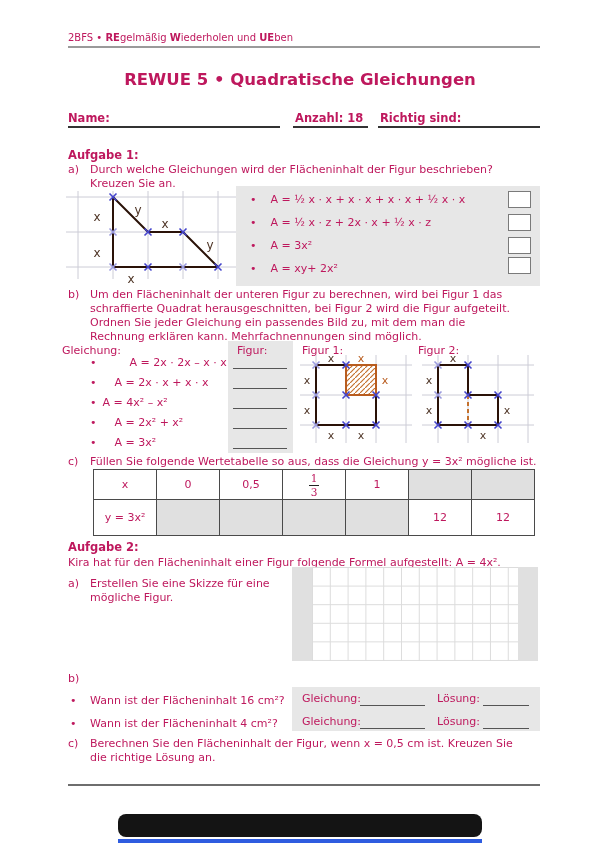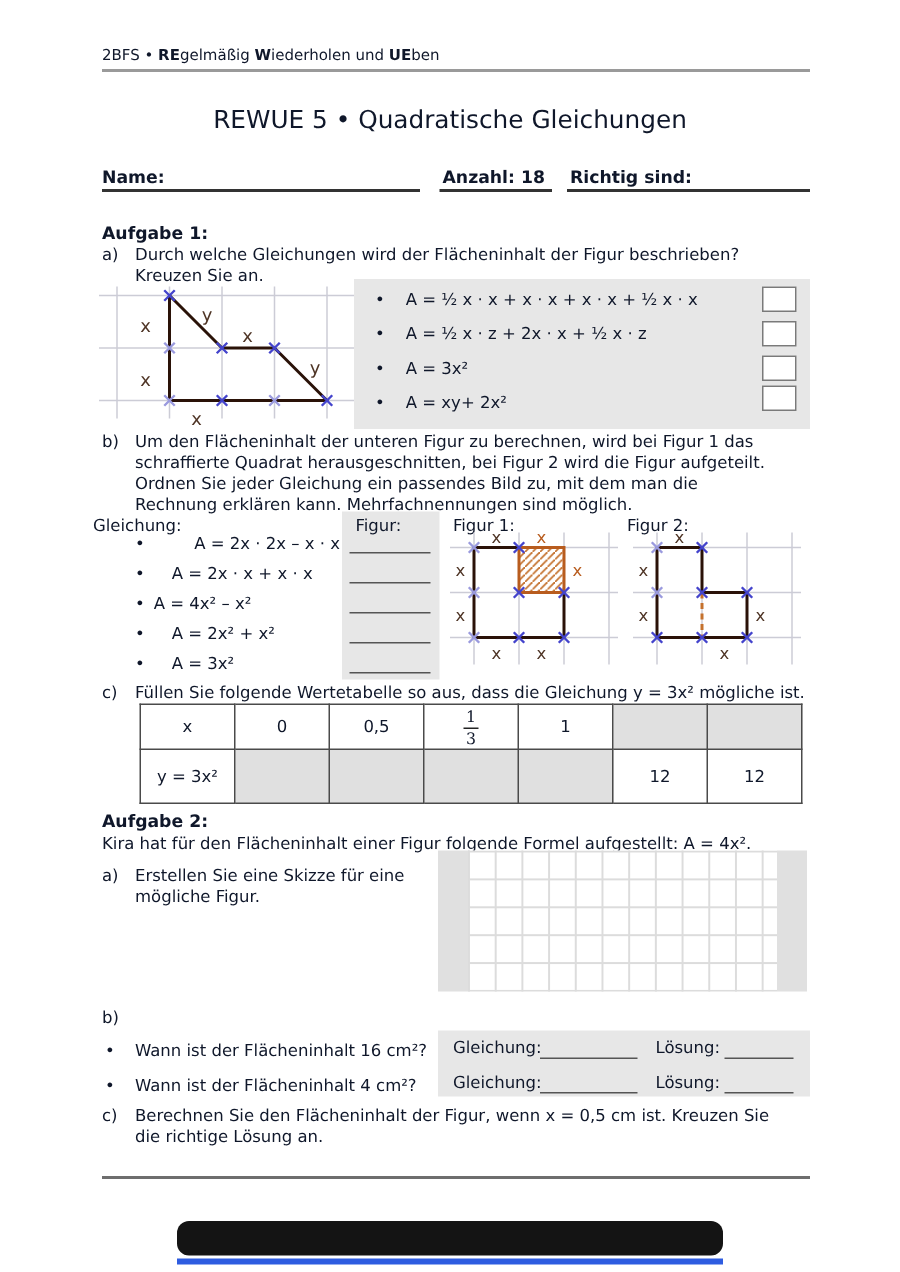--- a/index.html
+++ b/index.html
@@ -1,23 +1,23 @@
 <!DOCTYPE html>
 <html><head>
 <meta charset="utf-8">
 <style>
   html,body{margin:0;padding:0;}
   .page{position:relative;width:600px;height:848px;background:#ffffff;overflow:hidden;
-        font-family:"DejaVu Sans","Liberation Sans",sans-serif;color:#0f172a;}
+        font-family:"DejaVu Sans","Liberation Sans",sans-serif;color:#be185d;}
   .abs{position:absolute;}
   .b{font-weight:bold;}
   .t10{font-size:10px;}
   .t11{font-size:11px;line-height:14px;}
   .t115{font-size:11.5px;}
-  .title{font-size:16.5px;font-weight:normal;text-align:center;width:600px;}
+  .title{font-size:16.5px;font-weight:bold;text-align:center;width:600px;}
   .rule{height:2px;background:#9a9a9a;}
   .fline{height:0;border-bottom:2px solid #333;}
   .graybox{background:#e7e7e7;}
   .chk{width:21px;height:15px;background:#ffffff;border:1px solid #7a7a7a;}
   .blank{height:0;border-bottom:1px solid #555;}
   .eqrow{position:absolute;left:14px;font-size:11px;white-space:nowrap;}
   .beq{position:absolute;left:90px;font-size:11px;white-space:nowrap;}
   table.vals{border-collapse:collapse;table-layout:fixed;}
   table.vals td{border:1px solid #4a4a4a;width:62px;text-align:center;font-size:11px;padding:0;}
   td.shade{background:#e0e0e0;}

